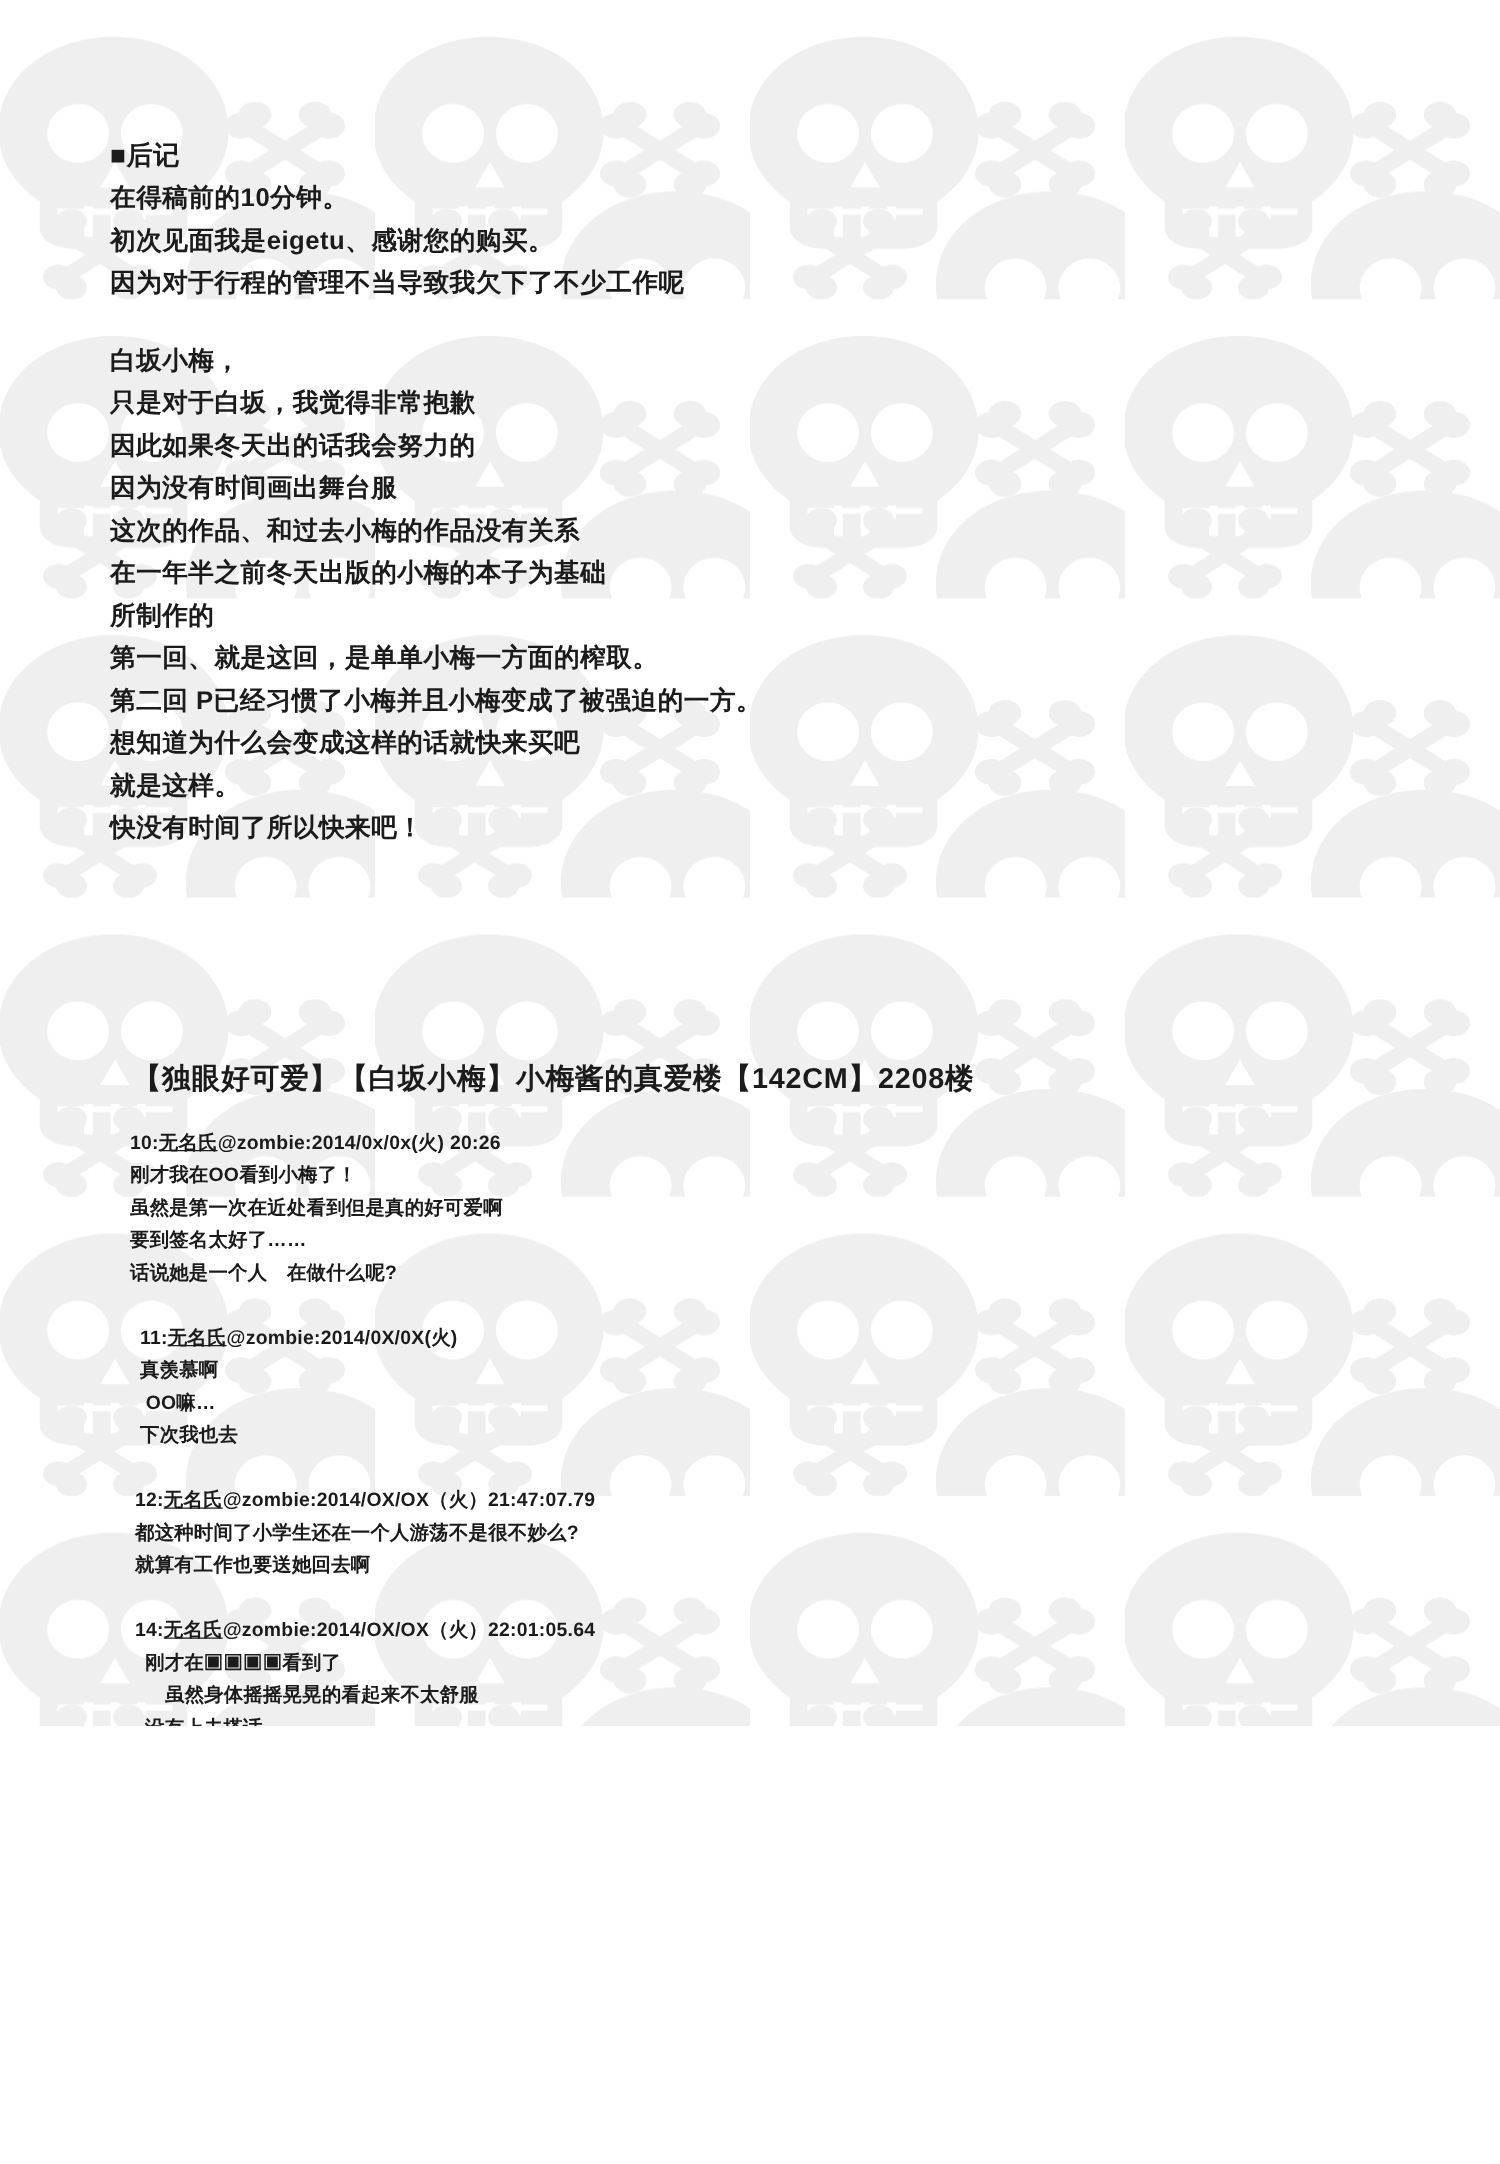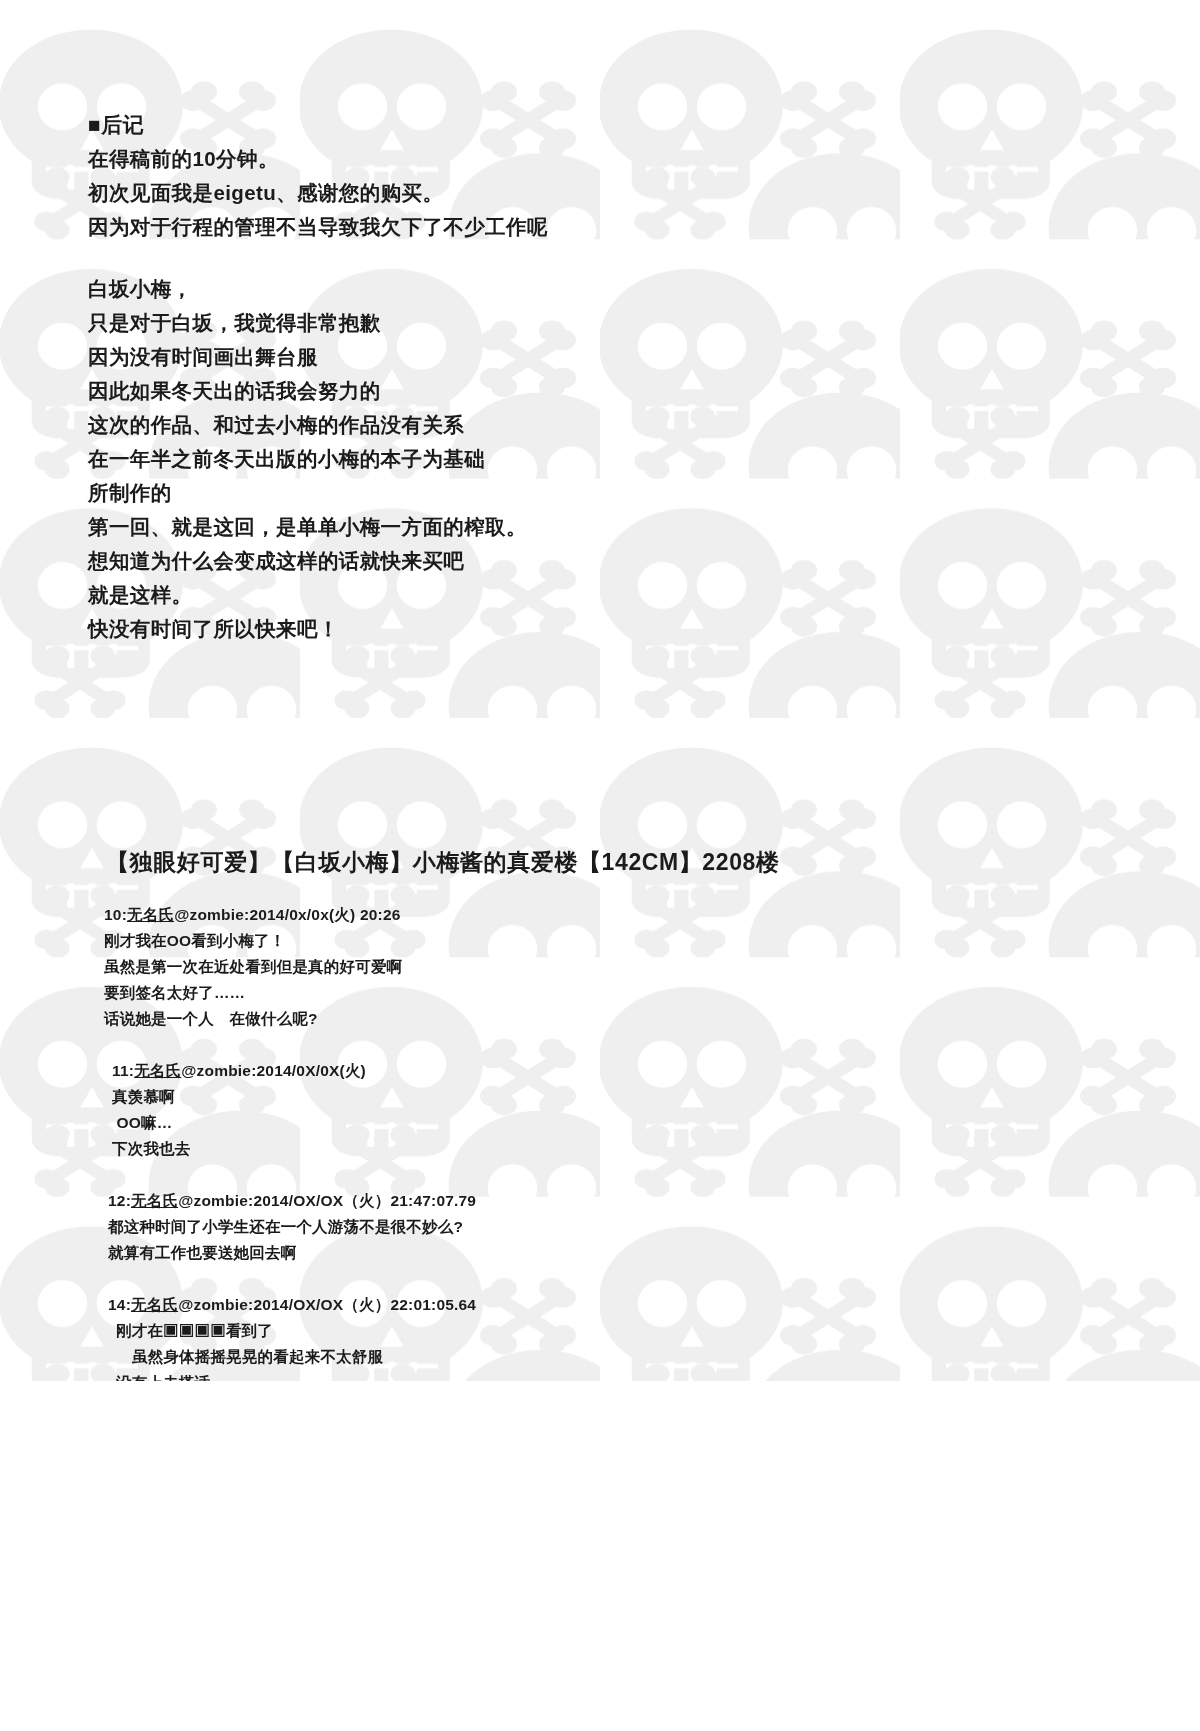--- a/index.html
+++ b/index.html
@@ -149,26 +149,27 @@
   <div id="content">
 
     <div class="afterword">
       <div class="head">■后记</div>
       <div class="line">在得稿前的10分钟。</div>
       <div class="line">初次见面我是eigetu、感谢您的购买。</div>
       <div class="line">因为对于行程的管理不当导致我欠下了不少工作呢</div>
       <div class="gap"></div>
       <div class="line">白坂小梅，</div>
       <div class="line">只是对于白坂，我觉得非常抱歉</div>
+      <div class="line">因此如果冬天出的话我会努力的</div>
       <div class="line">因为没有时间画出舞台服</div>
-      <div class="line">因此如果冬天出的话我会努力的</div>
       <div class="line">这次的作品、和过去小梅的作品没有关系</div>
       <div class="line">在一年半之前冬天出版的小梅的本子为基础</div>
       <div class="line">所制作的</div>
       <div class="line">第一回、就是这回，是单单小梅一方面的榨取。</div>
+      <div class="line">第二回 P已经习惯了小梅并且小梅变成了被强迫的一方。</div>
       <div class="line">想知道为什么会变成这样的话就快来买吧</div>
       <div class="line">就是这样。</div>
       <div class="line">快没有时间了所以快来吧！</div>
     </div>
 
     <div class="thread">
       <div class="title">【独眼好可爱】【白坂小梅】小梅酱的真爱楼【142CM】2208楼</div>
 
       <div class="post">
         <div class="meta"><span>10:</span><span class="name">无名氏</span><span>@zombie:2014/0x/0x(火) 20:26</span></div>

